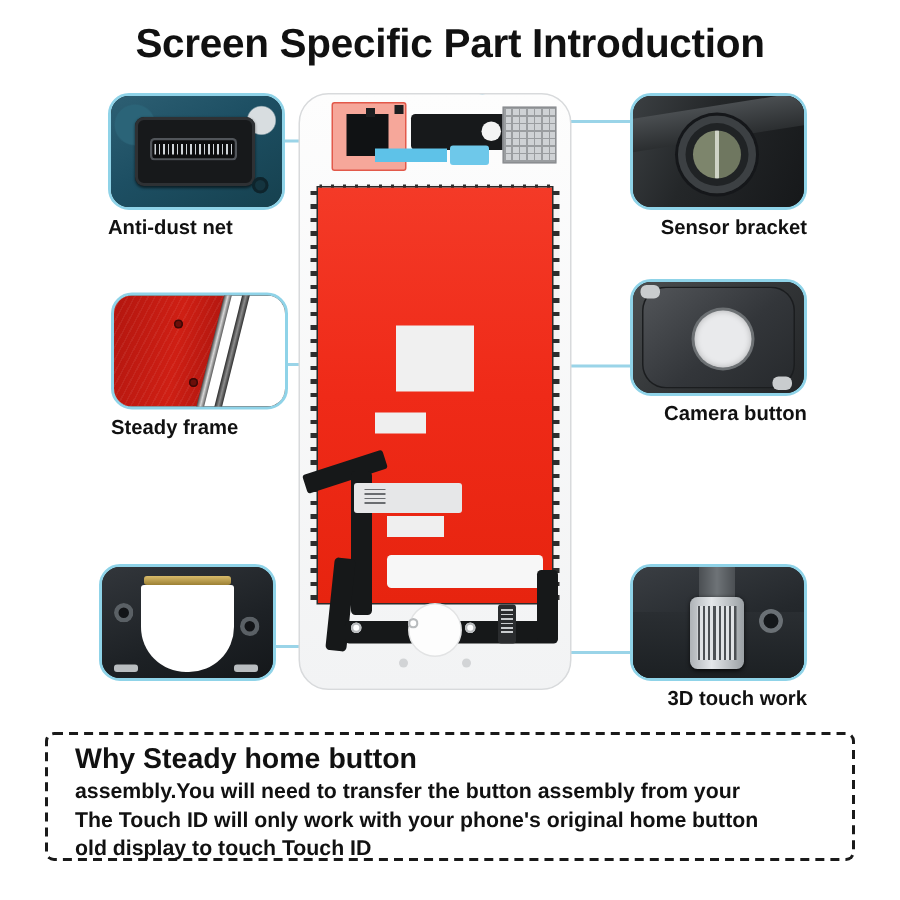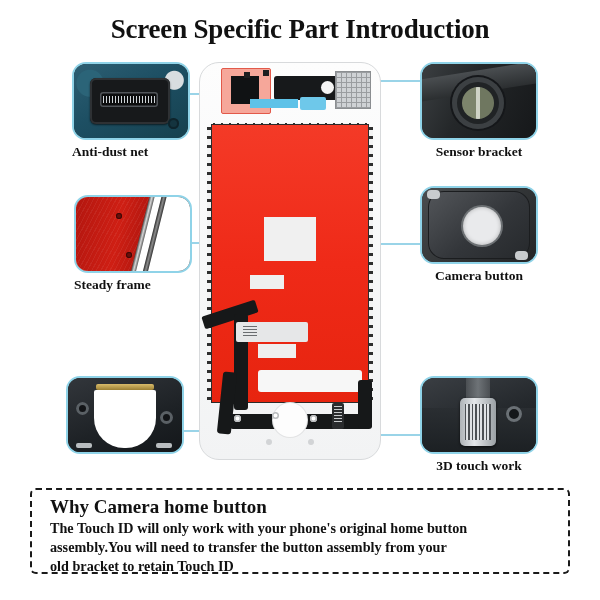--- a/index.html
+++ b/index.html
@@ -3,21 +3,21 @@
 <meta charset="utf-8">
 <style>
   html,body{margin:0;padding:0;}
   body{
     width:600px;height:600px;
     background:#ffffff;
     font-family:"Liberation Sans", sans-serif;
     overflow:hidden;
     position:relative;
   }
-  .page{position:absolute;inset:0;font-family:Liberation Serif, serif;}
+  .page{position:absolute;inset:0;}
 
   
   .title{
     position:absolute;left:0;top:14px;width:600px;
     text-align:center;
     font-size:27px;font-weight:bold;color:#111;
     letter-spacing:-0.2px;
   }
 
   
@@ -28,21 +28,21 @@
     border-radius:14px;
     overflow:hidden;position:relative;
     background:#222;
     box-sizing:border-box;
   }
   .clabel{
     margin-top:4px;
     font-size:13.5px;font-weight:bold;color:#111;
     white-space:nowrap;
   }
-  .callout.right .clabel{text-align:center;}
+  .callout.right .clabel{text-align:right;}
 
   
   .cline{position:absolute;background:#9ad4e8;height:1.5px;}
   .cvert{position:absolute;background:#9ad4e8;width:1.5px;}
   .cdot{
     position:absolute;width:11px;height:11px;border-radius:50%;
     background:#29abe2;
   }
   .cdot.sm{width:9px;height:9px;}
 
@@ -452,21 +452,21 @@
         <div class="slab"></div>
           <div class="ribbon"></div>
           <div class="conn"></div>
           <div class="screw"></div>
       </div>
     </div>
     <div class="clabel">3D touch work</div>
   </div>
 
   <div class="note">
-    <div class="note-title">Why Camera home button</div>
+    <div class="note-title">Why Steady home button</div>
     <div class="note-body">
+      <div>assembly.You will need to transfer the button assembly from your</div>
       <div>The Touch ID will only work with your phone's original home button</div>
-      <div>assembly.You will need to transfer the button assembly from your</div>
-      <div>old bracket to retain Touch ID</div>
+      <div>old display to touch Touch ID</div>
     </div>
   </div>
 
 </div>
 
 </body></html>

